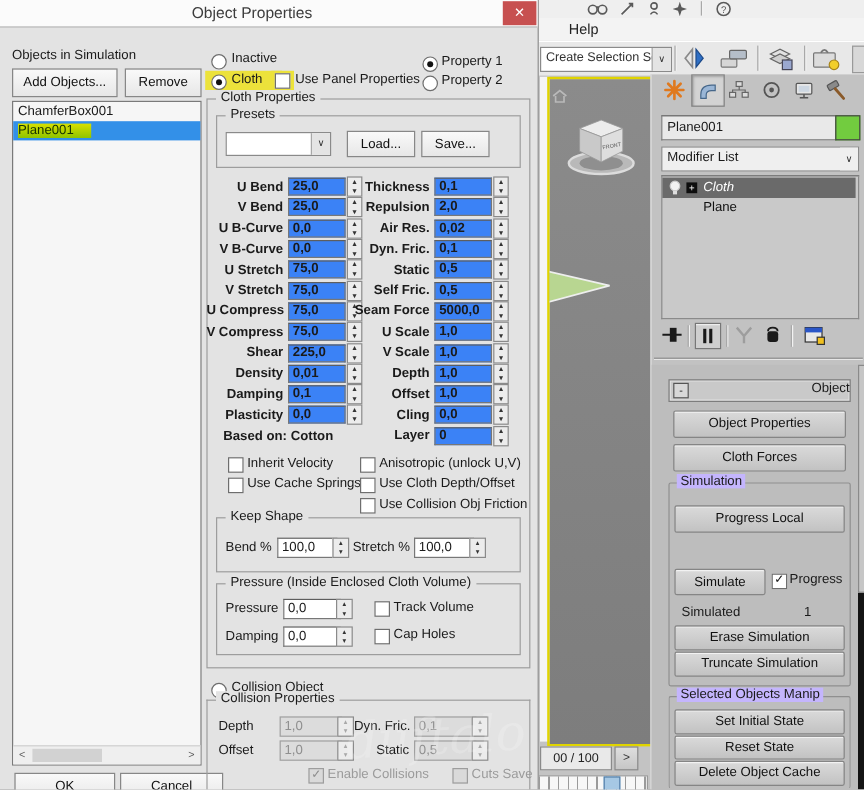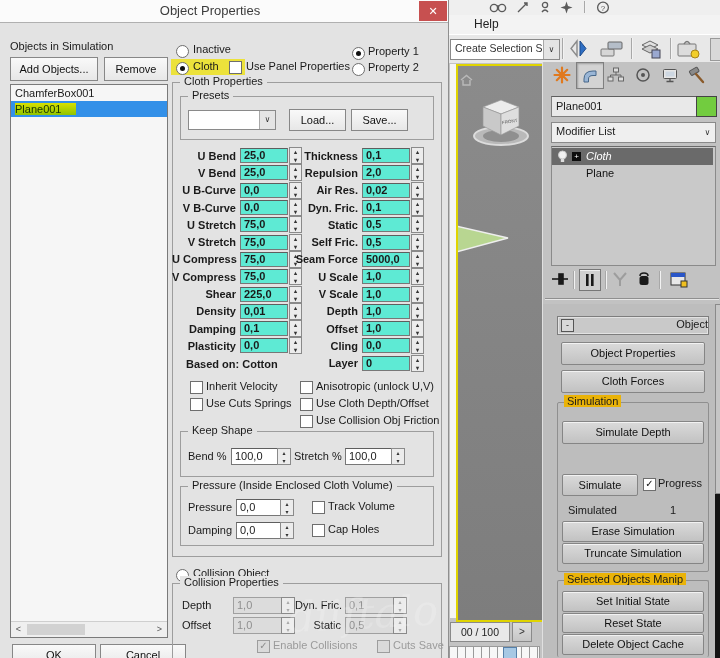--- a/index.html
+++ b/index.html
@@ -30,38 +30,38 @@
   .cb{position:absolute;width:11px;height:11px;background:#fff;border:1px solid #6e6e6e;
       font-size:10px;line-height:10px;text-align:center;color:#111;}
   .cb.dis{background:#dadada;border-color:#9d9d9d;color:#8d8d8d;}
   .rad{position:absolute;width:11px;height:11px;border-radius:50%;background:#fff;border:1px solid #6e6e6e;}
   .rad.on::after{content:"";position:absolute;left:3px;top:3px;width:5px;height:5px;border-radius:50%;background:#111;}
   .hl{position:absolute;background:#ece23b;}
   
   .pcol{position:absolute;font-weight:bold;}
   .prow{display:flex;align-items:center;height:17.3px;}
   .prow .pl{width:64px;text-align:right;padding-right:4px;font-size:11px;white-space:nowrap;}
-  .prow .pf{width:40px;height:13px;background:#5eead4;border:1px solid #777;border-top-color:#5e5e5e;
+  .prow .pf{width:40px;height:13px;background:#3b82f6;border:1px solid #777;border-top-color:#5e5e5e;
             font-size:11px;line-height:13px;padding:0 3px;overflow:hidden;}
   .prow .ps{width:11px;height:15px;margin-left:1px;}
   .basedon{font-size:11px;padding:3px 0 0 14px;white-space:nowrap;}
   
   #objlist{position:absolute;left:10px;top:84px;width:156px;height:552px;background:#f6f6f6;border:1px solid #7a7a7a;}
   .litem{height:16px;line-height:16px;padding-left:4px;font-size:11px;white-space:nowrap;}
   .litem.sel{background:#3390e8;}
   .hl-green{background:linear-gradient(180deg,#d8e000,#8fc400);color:#173300;padding:0 14px 0 0;}
   #lscroll{position:absolute;left:0;right:0;bottom:0;height:15px;background:#efefef;border-top:1px solid #cfcfcf;}
   .sarr{position:absolute;top:0;width:15px;height:15px;text-align:center;line-height:15px;font-size:9px;color:#555;}
   #lthumb{position:absolute;left:16px;top:2px;width:58px;height:11px;background:#d2d2d2;}
   
   #maxwin{position:absolute;left:448px;top:0;width:272px;height:658px;background:#c3c3c3;}
   .mbtn{position:absolute;background:linear-gradient(#dadada,#c2c2c2);border:1px solid #858585;border-radius:2px;
         box-shadow:inset 0 1px 0 rgba(255,255,255,.65);text-align:center;font-size:11px;color:#111;overflow:hidden;}
   .mgrp{position:absolute;border:1px solid #8f8f8f;border-radius:2px;}
-  .mgtitle{position:absolute;top:-8px;left:6px;background:#eab308;padding:0 3px;font-size:11px;white-space:nowrap;text-align:center;}
+  .mgtitle{position:absolute;top:-8px;left:6px;background:#c4b5fd;padding:0 3px;font-size:11px;white-space:nowrap;text-align:center;}
   .tab{position:absolute;top:0;width:26px;height:25px;display:flex;align-items:center;justify-content:center;}
   .tab.sel{background:#d3d3d3;border:1px solid #7f7f7f;box-shadow:inset 1px 1px 2px rgba(0,0,0,.25);}
   .ddrow{position:absolute;background:#efefef;border:1px solid #8a8a8a;font-size:11px;}
   .ddtext{position:absolute;left:4px;top:2px;white-space:nowrap;}
   .dda{position:absolute;right:0;top:0;bottom:0;width:15px;border-left:1px solid #a8a8a8;background:#e4e4e4;
        text-align:center;font-size:8px;line-height:18px;color:#333;}
   .sep{position:absolute;width:1px;background:#a8a8a8;box-shadow:1px 0 0 #f2f2f2;}
   svg{display:block;}
   #watermark{position:absolute;left:288px;top:582px;width:430px;font-family:"DejaVu Serif",serif;
              font-style:italic;font-size:42px;color:rgba(250,250,250,0.22);transform:rotate(-3deg);
@@ -320,21 +320,21 @@
         <span class="ps">
           <i>▴</i>
           <i>▾</i>
         </span>
       </div>
     </div>
 
   <div class="cb" style="left:190px;top:381px;"></div>
   <div class="lbl" style="left:206px;top:380px;">Inherit Velocity</div>
   <div class="cb" style="left:190px;top:398px;"></div>
-  <div class="lbl" style="left:206px;top:397px;">Use Cuts Springs</div>
+  <div class="lbl" style="left:206px;top:397px;">Use Cache Springs</div>
   <div class="cb" style="left:300px;top:381px;"></div>
   <div class="lbl" style="left:316px;top:380px;">Anisotropic (unlock U,V)</div>
   <div class="cb" style="left:300px;top:398px;"></div>
   <div class="lbl" style="left:316px;top:397px;">Use Cloth Depth/Offset</div>
   <div class="cb" style="left:300px;top:415px;"></div>
   <div class="lbl" style="left:316px;top:414px;">Use Collision Obj Friction</div>
 
   <div class="grp" style="left:180px;top:431px;width:252px;height:44px;">
     <span class="gtitle">Keep Shape</span>
   </div>
@@ -636,21 +636,21 @@
 
       <div class="abs" style="left:14px;top:12px;width:150px;height:17px;background:#c9c9c9;border:1px solid #7d7d7d;box-shadow:inset 0 0 0 1px #e2e2e2;">
         <span class="abs" style="left:3px;top:2px;width:11px;height:11px;border:1px solid #555;background:#d8d8d8;font-size:9px;line-height:10px;text-align:center;">-</span>
         <span class="abs" style="left:0;right:0;top:1px;text-align:right;font-size:11px;">Object</span>
       </div>
       <div class="mbtn" style="left:18px;top:38px;width:142px;height:21px;line-height:21px;">Object Properties</div>
       <div class="mbtn" style="left:18px;top:66px;width:142px;height:21px;line-height:21px;">Cloth Forces</div>
 
       <div class="mgrp" style="left:14px;top:98px;width:150px;height:168px;">
         <span class="mgtitle">Simulation</span>
-        <div class="mbtn" style="left:4px;top:18px;width:140px;height:21px;line-height:21px;">Simulate Depth</div>
+        <div class="mbtn" style="left:4px;top:18px;width:140px;height:21px;line-height:21px;">Progress Local</div>
         <div class="mbtn" style="left:4px;top:71px;width:74px;height:20px;line-height:20px;">Simulate</div>
         <div class="cb on" style="left:85px;top:75px;">✓</div>
         <span class="lbl" style="left:100px;top:74px;">Progress</span>
         <span class="lbl" style="left:10px;top:101px;">Simulated</span>
         <span class="lbl" style="left:112px;top:101px;">1</span>
         <div class="mbtn" style="left:4px;top:118px;width:140px;height:19px;line-height:19px;">Erase Simulation</div>
         <div class="mbtn" style="left:4px;top:140px;width:140px;height:19px;line-height:19px;">Truncate Simulation</div>
       </div>
 
       <div class="mgrp" style="left:14px;top:276px;width:150px;height:76px;border-bottom:none;">

